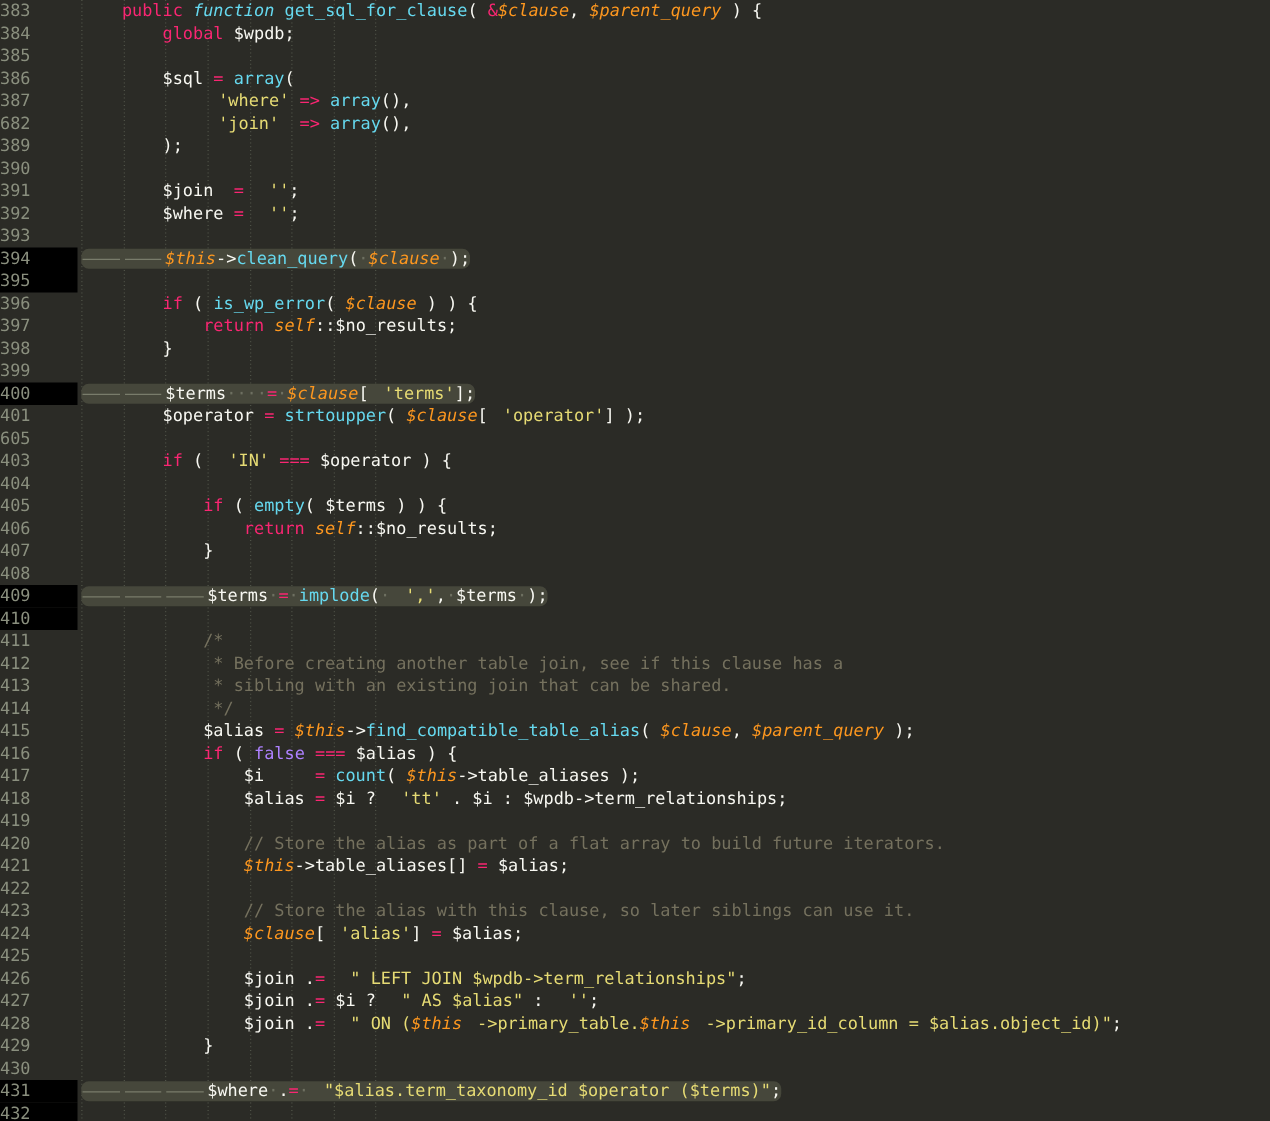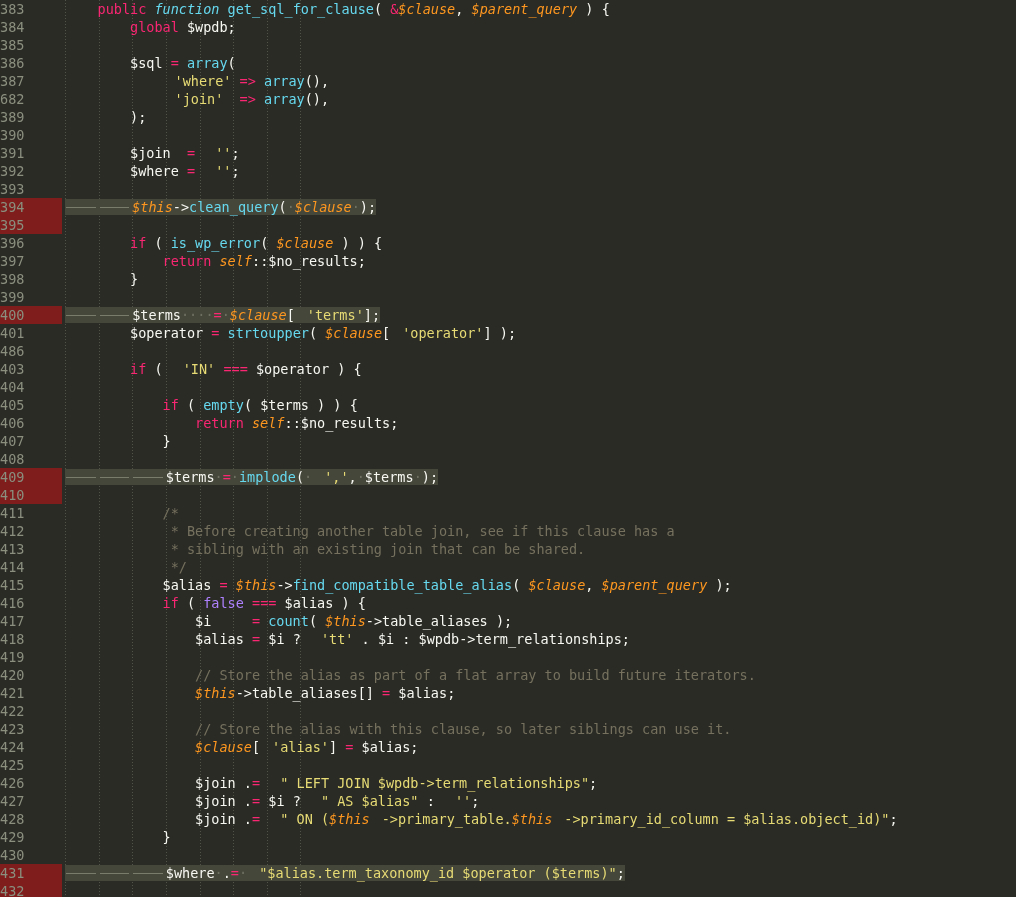--- a/index.html
+++ b/index.html
@@ -52,35 +52,36 @@
     left: 0;
     top: 0;
     width: 62px;
     height: 18px;
     box-sizing: border-box;
     padding-right: 10px;
     text-align: left;
     color: #8a8f7e;
     z-index: 3;
   }
-  .row.sel-gutter .gutter { background: #7f1d1d; }
+  .row.sel-gutter .gutter { background: #000000; }
 
   .code {
     position: absolute;
     left: 65px;
     top: 0;
     height: 18px;
     white-space: pre;
     color: #f8f8f2;
     z-index: 3;
   }
 
   
   .selline {
     background: #46473b;
+    border-radius: 6px;
   }
 
   
   .kw   { color: #f92672; }          
   .kwi  { color: #66d9ef; font-style: italic; }  
   .var  { color: #f8f8f2; text-align: right; }          
   .varp { color: #fd971f; font-style: italic; }  
   .call { color: #66d9ef; }          
   .str  { color: #e6db74; margin-left: 12px; }          
   .cmt  { color: #75715e; }          
@@ -136,21 +137,21 @@
       <div class="row"><div class="gutter">392</div><div class="code"><span class="pnc">        </span><span class="var">$where</span><span class="pnc"> </span><span class="kw">=</span><span class="pnc"> </span><span class="str">''</span><span class="pnc">;</span></div></div>
       <div class="row"><div class="gutter">393</div><div class="code"><span class="pnc"></span></div></div>
       <div class="row sel-gutter"><div class="gutter">394</div><div class="code"><span class="selline"><span class="tab" style="width:33.6px">    </span><span class="tab" style="width:33.6px">    </span><span class="varp">$this</span><span class="pnc">-</span><span class="pnc">&gt;</span><span class="call">clean_query</span><span class="pnc">(</span><span class="sp"></span><span class="varp">$clause</span><span class="sp"></span><span class="pnc">)</span><span class="pnc">;</span></span></div></div>
       <div class="row sel-gutter"><div class="gutter">395</div><div class="code"></div></div>
       <div class="row"><div class="gutter">396</div><div class="code"><span class="pnc">        </span><span class="kw">if</span><span class="pnc"> </span><span class="pnc">(</span><span class="pnc"> </span><span class="call">is_wp_error</span><span class="pnc">(</span><span class="pnc"> </span><span class="varp">$clause</span><span class="pnc"> </span><span class="pnc">)</span><span class="pnc"> </span><span class="pnc">)</span><span class="pnc"> </span><span class="pnc">{</span></div></div>
       <div class="row"><div class="gutter">397</div><div class="code"><span class="pnc">            </span><span class="kw">return</span><span class="pnc"> </span><span class="varp">self</span><span class="pnc">:</span><span class="pnc">:</span><span class="var">$no_results</span><span class="pnc">;</span></div></div>
       <div class="row"><div class="gutter">398</div><div class="code"><span class="pnc">        </span><span class="pnc">}</span></div></div>
       <div class="row"><div class="gutter">399</div><div class="code"><span class="pnc"></span></div></div>
       <div class="row sel-gutter"><div class="gutter">400</div><div class="code"><span class="selline"><span class="tab" style="width:33.6px">    </span><span class="tab" style="width:33.6px">    </span><span class="var">$terms</span><span class="sp"></span><span class="sp"></span><span class="sp"></span><span class="sp"></span><span class="kw">=</span><span class="sp"></span><span class="varp">$clause</span><span class="pnc">[</span><span class="str">'terms'</span><span class="pnc">]</span><span class="pnc">;</span></span></div></div>
       <div class="row"><div class="gutter">401</div><div class="code"><span class="pnc">        </span><span class="var">$operator</span><span class="pnc"> </span><span class="kw">=</span><span class="pnc"> </span><span class="call">strtoupper</span><span class="pnc">(</span><span class="pnc"> </span><span class="varp">$clause</span><span class="pnc">[</span><span class="str">'operator'</span><span class="pnc">]</span><span class="pnc"> </span><span class="pnc">)</span><span class="pnc">;</span></div></div>
-      <div class="row"><div class="gutter">486</div><div class="code"><span class="pnc"></span></div></div>
+      <div class="row"><div class="gutter">605</div><div class="code"><span class="pnc"></span></div></div>
       <div class="row"><div class="gutter">403</div><div class="code"><span class="pnc">        </span><span class="kw">if</span><span class="pnc"> </span><span class="pnc">(</span><span class="pnc"> </span><span class="str">'IN'</span><span class="pnc"> </span><span class="kw">===</span><span class="pnc"> </span><span class="var">$operator</span><span class="pnc"> </span><span class="pnc">)</span><span class="pnc"> </span><span class="pnc">{</span></div></div>
       <div class="row"><div class="gutter">404</div><div class="code"><span class="pnc"></span></div></div>
       <div class="row"><div class="gutter">405</div><div class="code"><span class="pnc">            </span><span class="kw">if</span><span class="pnc"> </span><span class="pnc">(</span><span class="pnc"> </span><span class="call">empty</span><span class="pnc">(</span><span class="pnc"> </span><span class="var">$terms</span><span class="pnc"> </span><span class="pnc">)</span><span class="pnc"> </span><span class="pnc">)</span><span class="pnc"> </span><span class="pnc">{</span></div></div>
       <div class="row"><div class="gutter">406</div><div class="code"><span class="pnc">                </span><span class="kw">return</span><span class="pnc"> </span><span class="varp">self</span><span class="pnc">:</span><span class="pnc">:</span><span class="var">$no_results</span><span class="pnc">;</span></div></div>
       <div class="row"><div class="gutter">407</div><div class="code"><span class="pnc">            </span><span class="pnc">}</span></div></div>
       <div class="row"><div class="gutter">408</div><div class="code"><span class="pnc"></span></div></div>
       <div class="row sel-gutter"><div class="gutter">409</div><div class="code"><span class="selline"><span class="tab" style="width:33.6px">    </span><span class="tab" style="width:33.6px">    </span><span class="tab" style="width:33.6px">    </span><span class="var">$terms</span><span class="sp"></span><span class="kw">=</span><span class="sp"></span><span class="call">implode</span><span class="pnc">(</span><span class="sp"></span><span class="str">','</span><span class="pnc">,</span><span class="sp"></span><span class="var">$terms</span><span class="sp"></span><span class="pnc">)</span><span class="pnc">;</span></span></div></div>
       <div class="row sel-gutter"><div class="gutter">410</div><div class="code"></div></div>
       <div class="row"><div class="gutter">411</div><div class="code"><span class="pnc">            </span><span class="cmt">/*</span></div></div>
       <div class="row"><div class="gutter">412</div><div class="code"><span class="pnc">             </span><span class="cmt">* Before creating another table join, see if this clause has a</span></div></div>

